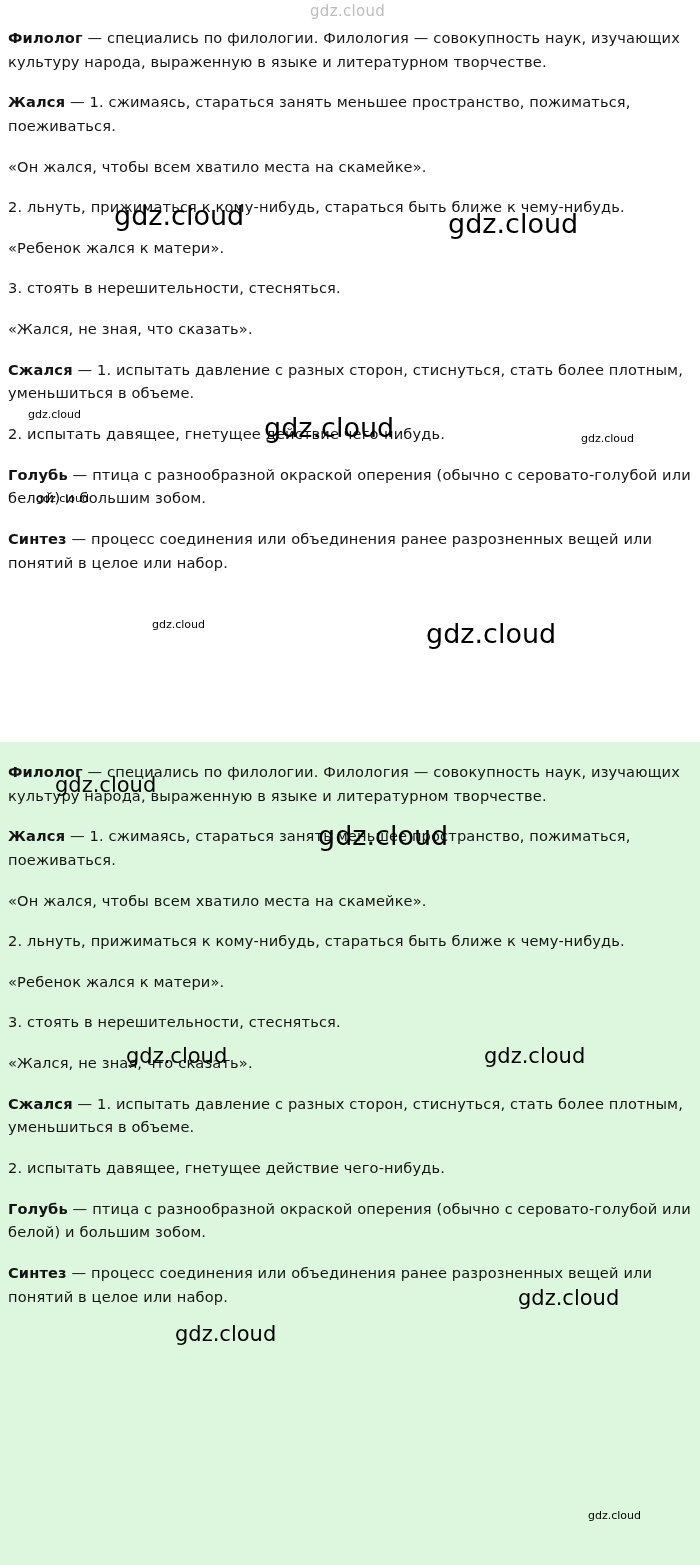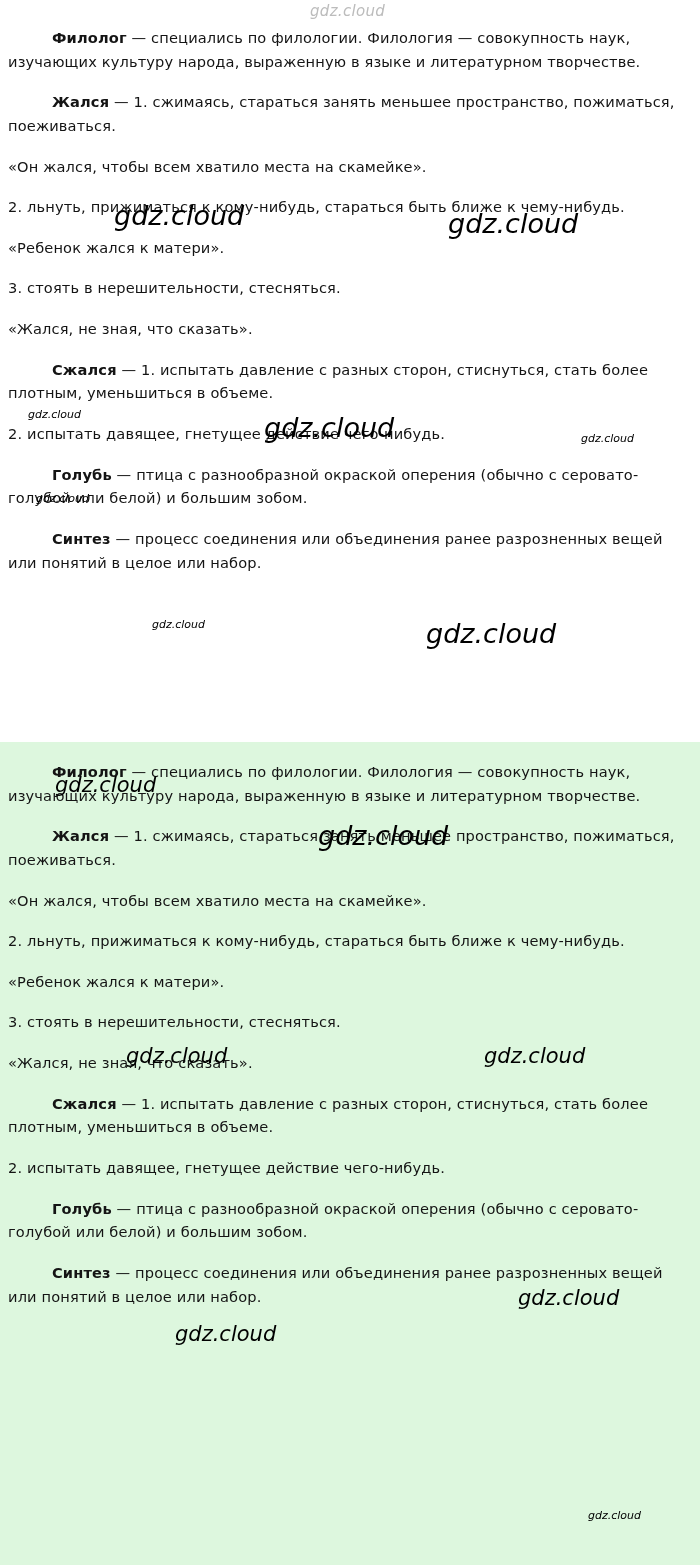--- a/index.html
+++ b/index.html
@@ -41,33 +41,31 @@
     font-size: 14.6px;
     line-height: 1.62;
     margin: 0 0 16px 0;
     color: #141414;
     letter-spacing: 0.01em;
   }
   .section-white .para { margin-bottom: 17px; }
   .section-green .para { margin-bottom: 17px; }
   .para b {
     font-weight: 700;
-    margin-left: 44px;
   }
   .first-para { margin-top: 26px; }
   .first-para-green { margin-top: 18px; }
 
   
   .wm {
     position: absolute;
     color: #000;
     font-family: "DejaVu Sans", sans-serif;
     white-space: nowrap;
     pointer-events: none;
-    font-style: italic;
   }
   .wm-big {
     font-size: 27px;
     font-weight: 400;
   }
   .wm-mid {
     font-size: 21px;
   }
   .wm-small {
     font-size: 11px;

